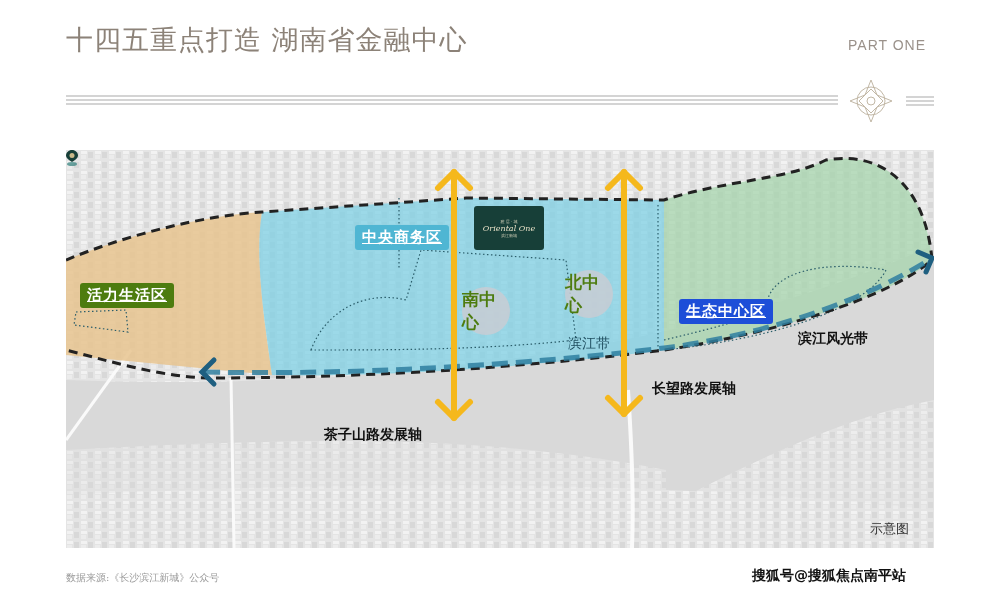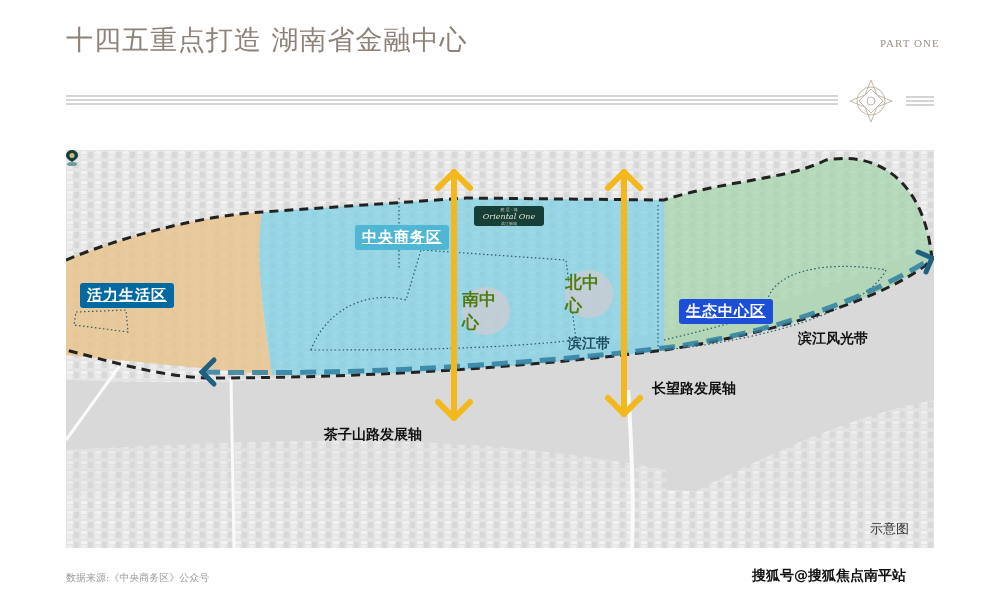--- a/index.html
+++ b/index.html
@@ -5,22 +5,22 @@
   * { box-sizing: border-box; margin: 0; padding: 0; }
   html, body { width: 1000px; height: 604px; background: #ffffff; overflow: hidden; }
   body { position: relative; font-family: "DejaVu Sans", sans-serif; }
 
   .title {
     position: absolute; left: 66px; top: 22px;
     font-family: "DejaVu Serif", serif; font-size: 27px; color: #8c8278;
     letter-spacing: 1px; white-space: nowrap;
   }
   .part {
-    position: absolute; left: 880px; top: 37px;
-    font-family: Liberation Serif, serif; font-size: 11px; color: #9a918a; letter-spacing: 1px;
+    position: absolute; left: 848px; top: 37px;
+    font-family: Liberation Sans, sans-serif; font-size: 14px; color: #9a918a; letter-spacing: 1px;
   }
   .rule { position: absolute; height: 2px; background: #d4d4d4; }
   .emblem { position: absolute; left: 848px; top: 78px; width: 46px; height: 46px; }
 
   .map {
     position: absolute; left: 66px; top: 150px; width: 868px; height: 398px;
     overflow: hidden; background: #e2e2e2;
   }
   .map svg { position: absolute; left: 0; top: 0; }
 
@@ -29,23 +29,23 @@
     padding: 3px 7px; border-radius: 3px; white-space: nowrap; letter-spacing: 1px; text-decoration: underline;
   }
   .circle-label {
     position: absolute; width: 48px; height: 48px; border-radius: 50%;
     background: rgba(200,205,212,0.85); color: #4d7c0f; font-weight: bold; font-size: 17px;
     display: flex; align-items: center; justify-content: center;
   }
   .axis-label {
     position: absolute; color: #111; font-weight: bold; font-size: 14px; white-space: nowrap;
   }
-  .water-label { position: absolute; color: #1f4e5f; font-weight: bold; font-size: 14px; }
+  .water-label { position: absolute; color: #1f4e5f; font-weight: normal; font-size: 14px; }
   .project-sign {
-    position: absolute; left: 408px; top: 56px; width: 70px; height: 20px;
+    position: absolute; left: 408px; top: 56px; width: 70px; height: 44px;
     background: #173f38; border-radius: 3px; color: #e9e2c8;
     display: flex; flex-direction: column; align-items: center; justify-content: center;
   }
   .project-sign .small { font-size: 4px; opacity: .8; }
   .project-sign .name { font-family: "DejaVu Serif", serif; font-style: italic; font-size: 8px; }
   .pin { position: absolute; left: 437px; top: 86px; width: 12px; height: 16px; }
   .schematic { position: absolute; right: 25px; bottom: 10px; font-size: 13px; color: #333; }
 
   .source { position: absolute; left: 66px; top: 571px; font-size: 10px; color: #9a9a9a; font-family: "DejaVu Serif", serif; }
   .watermark {
@@ -120,21 +120,21 @@
     <g stroke="#f5b81c" stroke-width="6" fill="none" stroke-linecap="round" stroke-linejoin="round">
       <line x1="388" y1="22" x2="388" y2="268"></line>
       <path d="M372 38 L 388 22 L 404 38"></path>
       <path d="M372 252 L 388 268 L 404 252"></path>
       <line x1="558" y1="22" x2="558" y2="264"></line>
       <path d="M542 38 L 558 22 L 574 38"></path>
       <path d="M542 248 L 558 264 L 574 248"></path>
     </g>
   </svg>
 
-  <div class="zone-label" style="left:14px;top:133px;background:#0369a1;">活力生活区</div>
+  <div class="zone-label" style="left:14px;top:133px;background:#4d7c0f;">活力生活区</div>
   <div class="zone-label" style="left:289px;top:75px;background:#4fb6d3;">中央商务区</div>
   <div class="zone-label" style="left:613px;top:149px;background:#1d4ed8;">生态中心区</div>
 
   <div class="circle-label" style="left:396px;top:137px;">南中心</div>
   <div class="circle-label" style="left:499px;top:120px;">北中心</div>
 
   <div class="water-label" style="left:502px;top:185px;">滨江带</div>
   <div class="axis-label" style="left:732px;top:180px;">滨江风光带</div>
 
   <div class="axis-label" style="left:258px;top:233px;margin-top:43px;">茶子山路发展轴</div>
@@ -147,14 +147,14 @@
   </div>
   <svg class="pin" viewBox="0 0 12 16">
     <path d="M6 0 C 2.5 0, 0 2.5, 0 5.5 C 0 9, 6 12, 6 12 C 6 12, 12 9, 12 5.5 C 12 2.5, 9.5 0, 6 0 Z" fill="#173f38"></path>
     <circle cx="6" cy="5.5" r="2.5" fill="#c9b98a"></circle>
     <ellipse cx="6" cy="14" rx="5" ry="2" fill="#2f7f7a" opacity="0.7"></ellipse>
   </svg>
 
   <div class="schematic">示意图</div>
 </div>
 
-<div class="source">数据来源:《中央商务区》公众号</div>
+<div class="source">数据来源:《长沙滨江新城》公众号</div>
 <div class="watermark">搜狐号@搜狐焦点南平站</div>
 
 </body></html>

